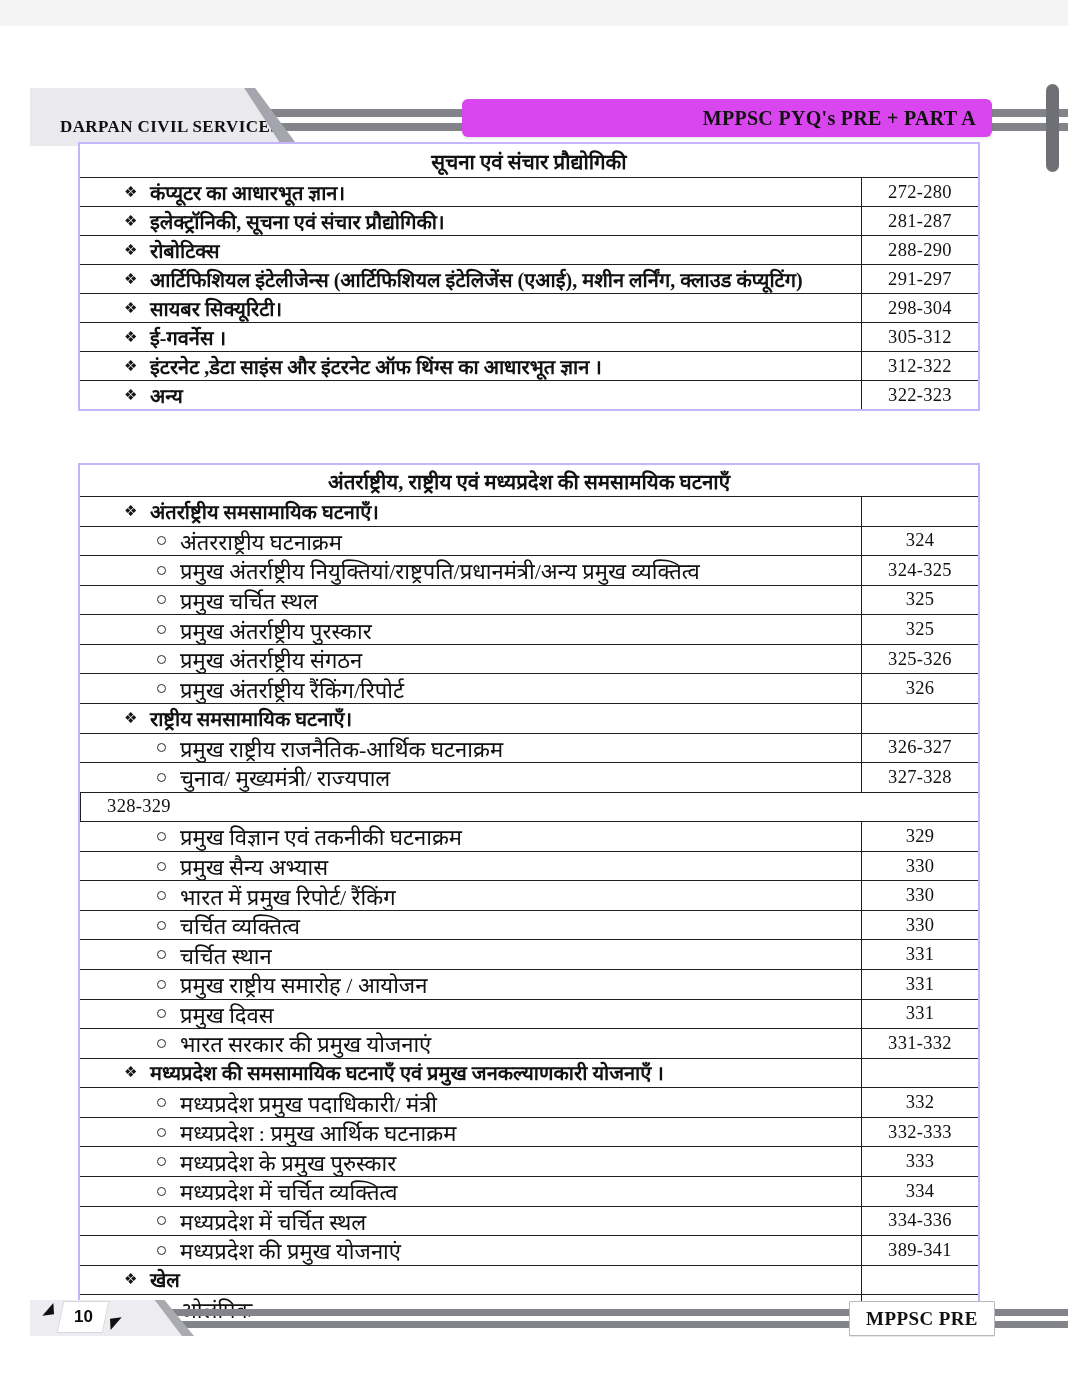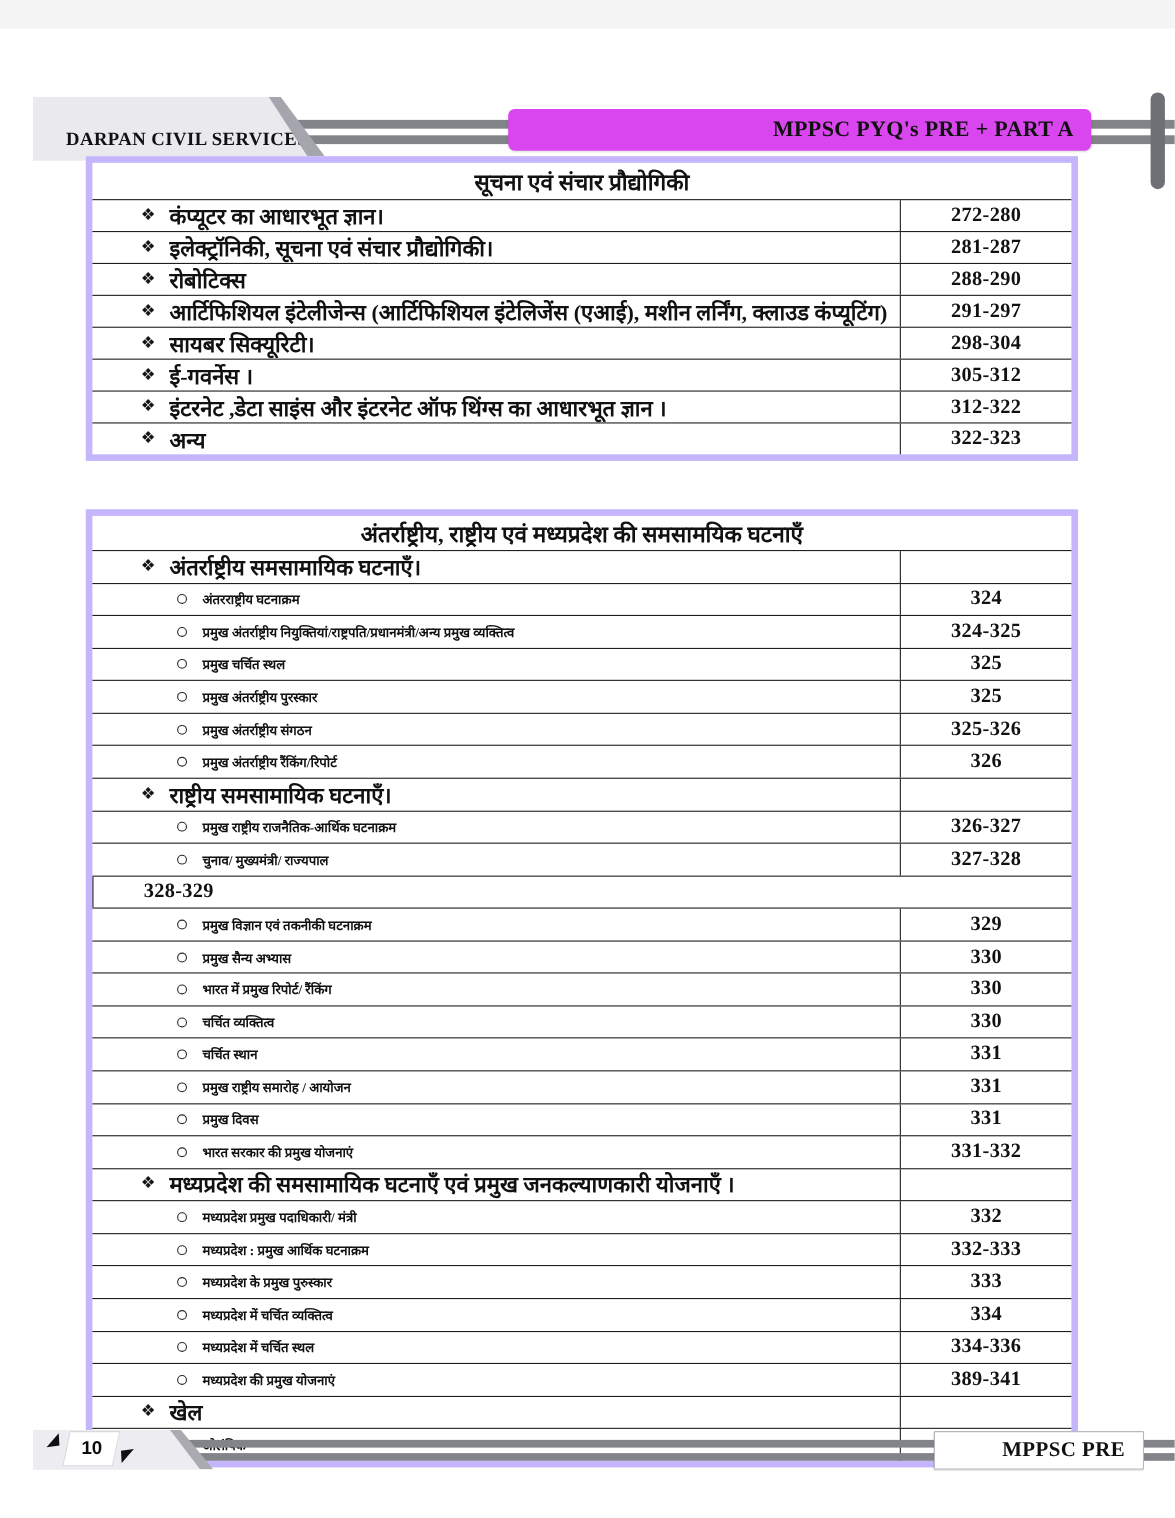--- a/index.html
+++ b/index.html
@@ -36,53 +36,53 @@
   }
   .hdr-plate .edition{font-weight:bold;font-size:20px;letter-spacing:.3px;}
   .hdr-vbar{
     position:absolute;left:1046px;top:84px;width:13px;height:88px;
     background:#6f6f76;border-radius:7px;
   }
 
   
   .toc{
     position:absolute;left:78px;width:902px;
-    border:6px solid #c4b5fd;background:#fff;box-sizing:border-box;
+    border:2px solid #c4b5fd;background:#fff;box-sizing:border-box;
   }
   .toc1{top:142px;}
   .toc2{top:463px;}
   .toc-title{
     height:33px;display:flex;align-items:center;justify-content:center;
     font-weight:bold;font-size:20.5px;
   }
   .toc2 .toc-title{height:31px;}
   .toc-row{
     display:flex;border-top:1.6px solid #1f1f1f;box-sizing:border-box;
   }
   .toc1 .toc-row{height:29px;}
   .toc2 .toc-row{height:29.57px;}
   .cell-label{
     flex:1;display:flex;align-items:center;box-sizing:border-box;overflow:hidden;
   }
   .cell-pages{
-    width:156px;border-left:1.6px solid #1f1f1f;box-sizing:border-box;
+    width:117px;border-left:1.6px solid #1f1f1f;box-sizing:border-box;
     display:flex;align-items:center;justify-content:center;
-    font-weight:bold;font-size:18.5px;letter-spacing:.3px;
+    font-weight:normal;font-size:18.5px;letter-spacing:.3px;
   }
   .row-section .cell-label{padding-left:44px;}
   .row-item .cell-label{padding-left:77px;}
   .b-sec{
     font-size:15px;line-height:1;width:16px;margin-right:10px;color:#161616;
     flex:0 0 auto;
   }
   .b-item{
     width:9px;height:9px;border:1.6px solid #2a2a2a;border-radius:50%;
     margin-right:14px;flex:0 0 auto;box-sizing:border-box;
   }
-  .label-text{font-size:12px;white-space:nowrap;font-weight:bold;}
+  .label-text{font-size:22px;white-space:nowrap;}
   .row-section .label-text{font-weight:bold;font-size:20px;}
 
   
   .ftr-stripes{position:absolute;left:148px;top:1309px;width:920px;}
   .ftr-stripes .stripe{height:7px;background:#83838a;margin-bottom:5px;}
   .ftr-plate-shadow{
     position:absolute;left:30px;top:1300px;width:164px;height:36px;
     background:#aaaab1;clip-path:polygon(0 0,82% 0,100% 100%,0 100%);
   }
   .ftr-plate{
@@ -109,21 +109,20 @@
   .tri-dn{
     left:108px;top:1318px;
     border-width:12px 6px 0 5px;border-color:#101010 transparent transparent transparent;
     transform:skewX(-28deg) rotate(-8deg);
   }
   .ftr-right-plate{
     position:absolute;left:849px;top:1301px;width:144px;height:33px;
     background:#ffffff;border:1.6px solid #b7b7bf;border-radius:1px;
     display:flex;align-items:center;justify-content:center;
     box-shadow:0 1px 1px rgba(0,0,0,.1);
-    padding-left:45px;
   }
   .ftr-right-plate .book{font-weight:bold;font-size:19px;letter-spacing:.4px;}
 </style>
 </head>
 <body>
 
 <div class="top-strip"></div>
 
 <header>
   <div class="hdr-stripes">

